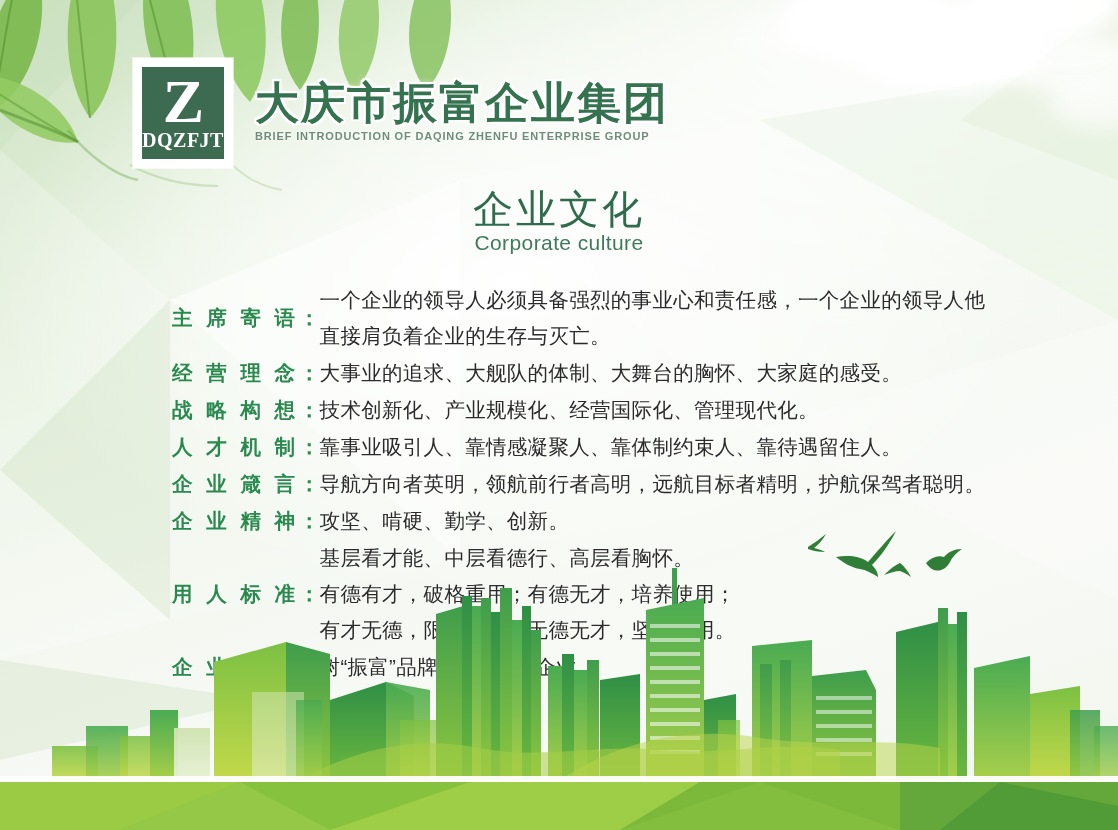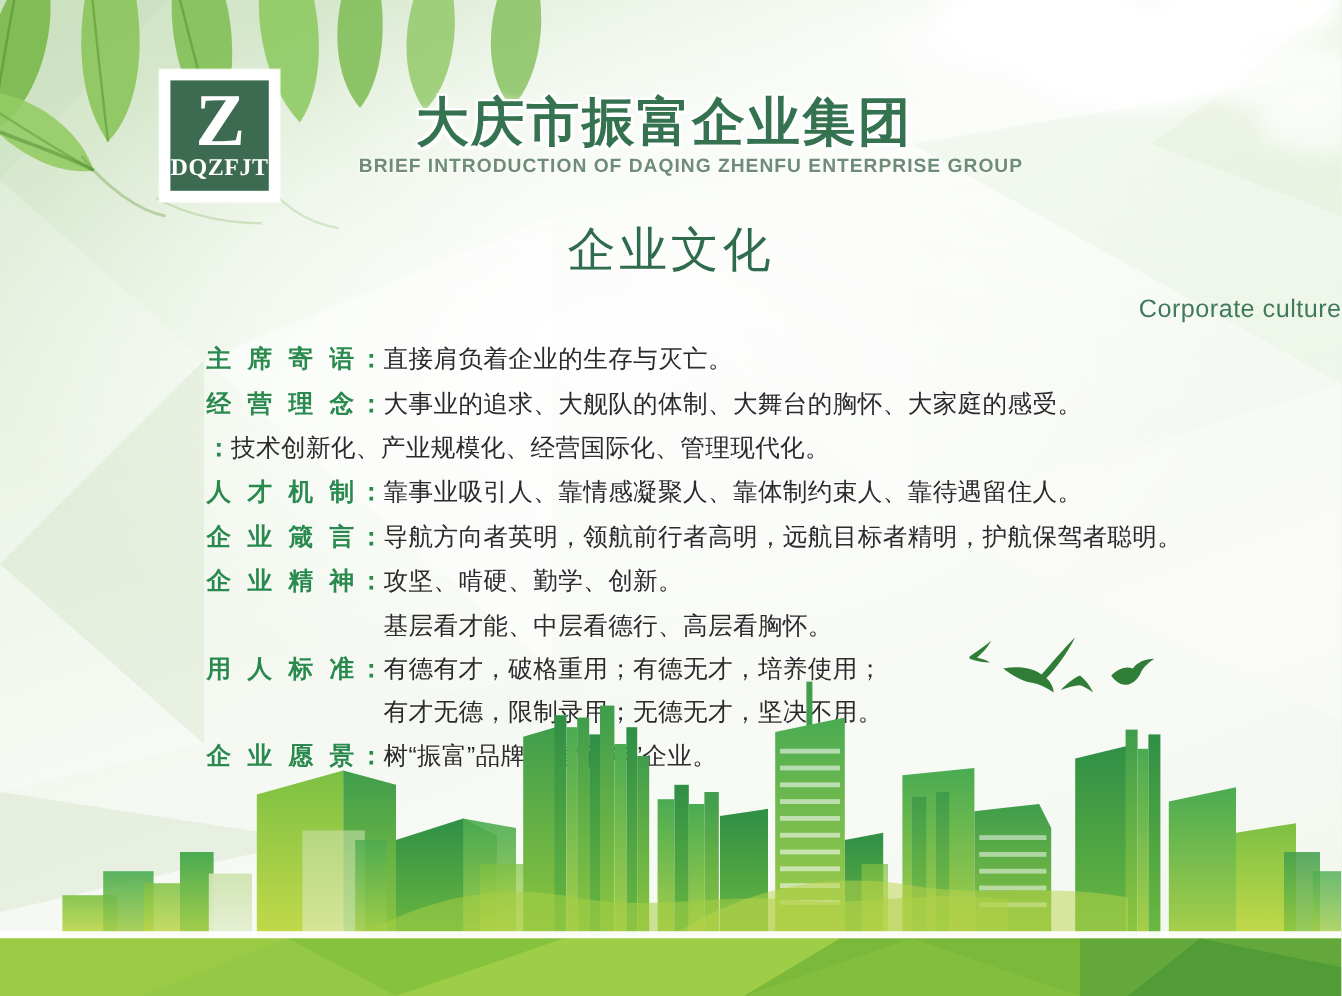--- a/index.html
+++ b/index.html
@@ -74,46 +74,44 @@
     letter-spacing:2px;
     line-height:1.05;
     text-shadow:
       -2px -2px 0 #fff, 2px -2px 0 #fff, -2px 2px 0 #fff, 2px 2px 0 #fff,
       0 -2px 0 #fff, 0 2px 0 #fff, -2px 0 0 #fff, 2px 0 0 #fff,
       0 0 7px rgba(255,255,255,0.95);
     text-align: center;
   }
   .company-en {
     margin-top:4px;
-    font-size:16px;
+    font-size:11px;
     font-weight:bold;
     color:#6e8c77;
     letter-spacing:0.85px;
     text-shadow:0 0 4px rgba(255,255,255,0.95), 0 1px 0 rgba(255,255,255,0.9);
-    margin-left:44px;
   }
 
   
   .section-title {
     position:absolute;
     left:0; right:0; top:188px;
     text-align:center;
   }
   .section-title-cn {
     font-size:40px; font-weight:normal;
     color:#2f6b4d;
     letter-spacing:3px;
     line-height:1.05;
   }
   .section-title-en {
-    margin-top:16px;
+    margin-top:1px;
     font-size:21px;
     color:#3f7a5c;
     letter-spacing:0.4px;
-    text-align:right;
   }
 
   
   .content {
     position:absolute;
     left:172px; top:282px;
     width:850px;
   }
   .row { display:flex; align-items:center; margin-bottom:1px; }
   .row-label {
@@ -221,33 +219,35 @@
     <div class="section-title-cn">企业文化</div>
     <div class="section-title-en">Corporate culture</div>
   </div>
 
   <div class="content">
 
     <div class="row tall">
       <div class="row-label">主 席 寄 语</div>
       <div class="row-colon">：</div>
       <div class="row-body">
+        <div class="row-line">一个企业的领导人必须具备强烈的事业心和责任感，一个企业的领导人他</div>
         <div class="row-line">直接肩负着企业的生存与灭亡。</div>
       </div>
     </div>
 
     <div class="row">
       <div class="row-label">经 营 理 念</div>
       <div class="row-colon">：</div>
       <div class="row-body">
         <div class="row-line">大事业的追求、大舰队的体制、大舞台的胸怀、大家庭的感受。</div>
       </div>
     </div>
 
     <div class="row">
+      <div class="row-label">战 略 构 想</div>
       <div class="row-colon">：</div>
       <div class="row-body">
         <div class="row-line">技术创新化、产业规模化、经营国际化、管理现代化。</div>
       </div>
     </div>
 
     <div class="row">
       <div class="row-label">人 才 机 制</div>
       <div class="row-colon">：</div>
       <div class="row-body">

